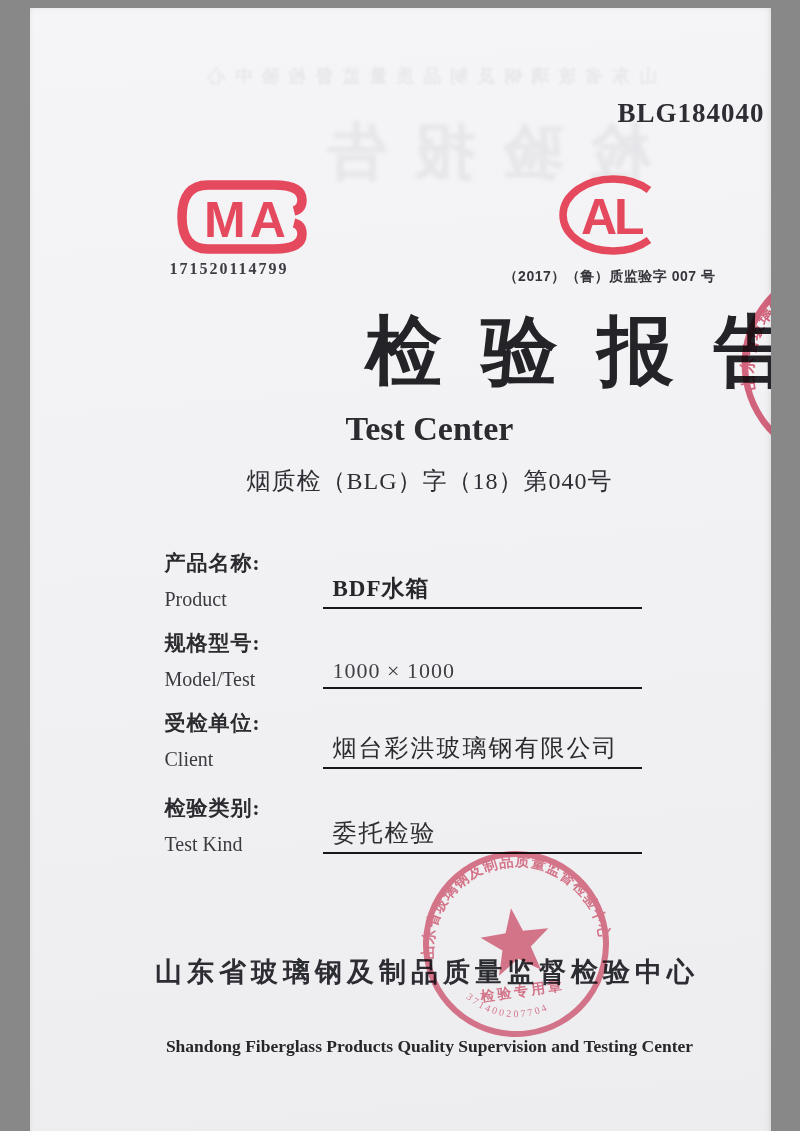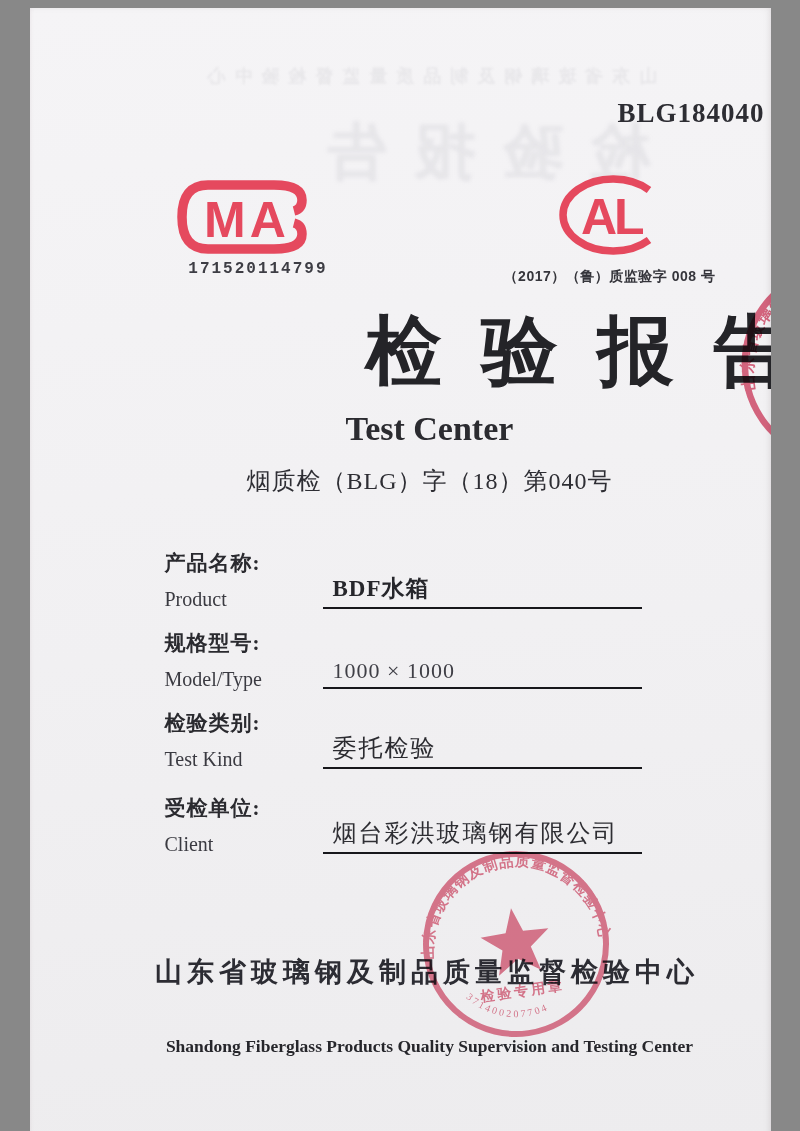--- a/index.html
+++ b/index.html
@@ -25,22 +25,22 @@
   #ghost-title { top:104px; left:268px; font-size:60px; letter-spacing:28px;
     color:rgba(108,108,126,.10); filter:blur(2px); }
 
   #report-no {
     top:90px; left:588px; width:160px;
     font-weight:bold; font-size:27px; letter-spacing:1px; color:#2d2d33;
   }
 
   #cma-logo { top:167px; left:144px; }
   #cma-number {
-    top:252px; left:140px; width:158px; text-align:right;
-    font-family:Liberation Mono, monospace; font-weight:bold;
+    top:252px; left:140px; width:158px; text-align:left;
+    font-family:Liberation Serif, serif; font-weight:bold;
     font-size:16px; letter-spacing:2px; color:#3d3d44;
   }
   #cal-logo { top:166px; left:521px; }
   #cal-license {
     top:260px; left:455px; width:250px; text-align:center;
     font-family:"Liberation Sans", sans-serif; font-weight:bold;
     font-size:14px; letter-spacing:.5px; color:#35353b;
   }
 
   #title-cn {
@@ -104,53 +104,53 @@
   <svg id="cma-logo" class="abs" width="150" height="84" viewBox="0 0 150 84">
     <path d="M 120,36 Q 128,34 128,25 Q 128,10 100,10 L 34,10 Q 8,10 8,42 Q 8,74 34,74 L 100,74 Q 128,74 128,59 Q 128,50 120,48" fill="none" stroke="#e5495e" stroke-width="9.5"></path>
     <text x="30" y="62" font-family="Liberation Sans, sans-serif" font-weight="bold" font-size="50" letter-spacing="4" fill="#e5495e">MA</text>
   </svg>
   <div id="cma-number" class="abs">171520114799</div>
 
   <svg id="cal-logo" class="abs" width="118" height="84" viewBox="0 0 118 84">
     <path d="M 98,16 A 50,36 0 1 0 98,66" fill="none" stroke="#e5495e" stroke-width="7.5"></path>
     <text x="30" y="60" font-family="Liberation Sans, sans-serif" font-weight="bold" font-size="50" letter-spacing="-3" fill="#e5495e">AL</text>
   </svg>
-  <div id="cal-license" class="abs">（2017）（鲁）质监验字 008 号</div>
+  <div id="cal-license" class="abs">（2017）（鲁）质监验字 007 号</div>
 
   <div id="title-cn" class="abs">检验报告</div>
   <div id="title-en" class="abs">Test Center</div>
   <div id="report-code" class="abs">烟质检（BLG）字（18）第040号</div>
 
   <div id="fields" class="abs">
     <div class="field">
       <div class="label-cn">产品名称:</div>
       <div class="label-en">Product</div>
       <div class="value-line">
         <span class="value">BDF水箱</span>
       </div>
     </div>
     <div class="field">
       <div class="label-cn">规格型号:</div>
-      <div class="label-en">Model/Type</div>
+      <div class="label-en">Model/Test</div>
       <div class="value-line">
         <span class="value">1000 × 1000</span>
+      </div>
+    </div>
+    <div class="field">
+      <div class="label-cn">受检单位:</div>
+      <div class="label-en">Client</div>
+      <div class="value-line">
+        <span class="value">烟台彩洪玻璃钢有限公司</span>
       </div>
     </div>
     <div class="field">
       <div class="label-cn">检验类别:</div>
       <div class="label-en">Test Kind</div>
       <div class="value-line">
         <span class="value">委托检验</span>
-      </div>
-    </div>
-    <div class="field">
-      <div class="label-cn">受检单位:</div>
-      <div class="label-en">Client</div>
-      <div class="value-line">
-        <span class="value">烟台彩洪玻璃钢有限公司</span>
       </div>
     </div>
   </div>
 
   <div id="org-cn" class="abs">山东省玻璃钢及制品质量监督检验中心</div>
   <div id="org-en" class="abs">Shandong Fiberglass Products Quality Supervision and Testing Center</div>
 
   <svg id="stamp-bottom" class="stamp" width="200" height="200" viewBox="0 0 200 200">
     <circle cx="100" cy="100" r="90" fill="none" stroke="#db5b76" stroke-width="6"></circle>
     <polygon fill="#db5b76" points="100,64 108.8,87.9 134.2,88.9 114.3,104.6 121.2,129.1 100,115 78.8,129.1 85.7,104.6 65.8,88.9 91.2,87.9"></polygon>

